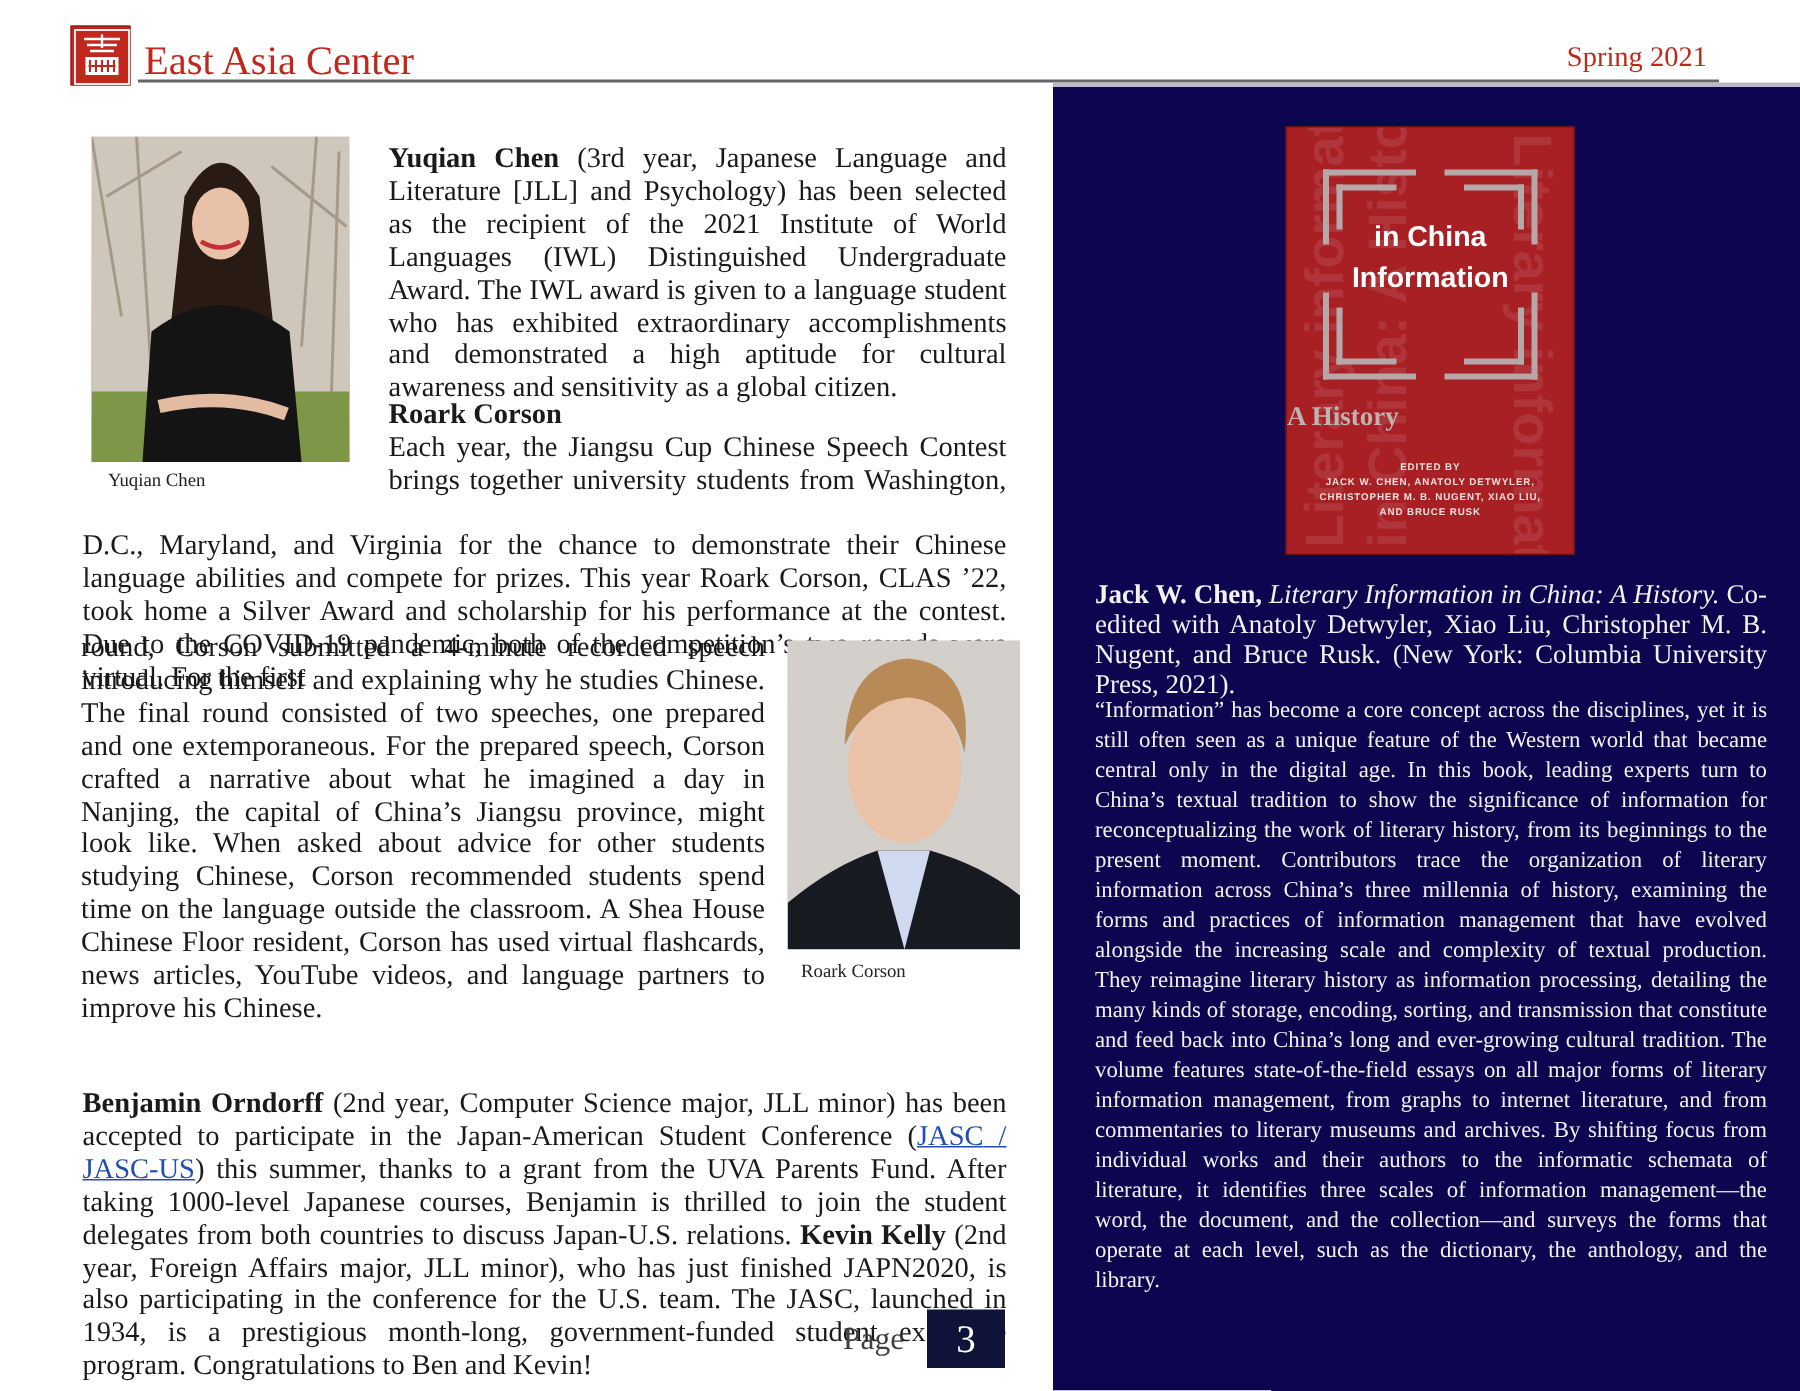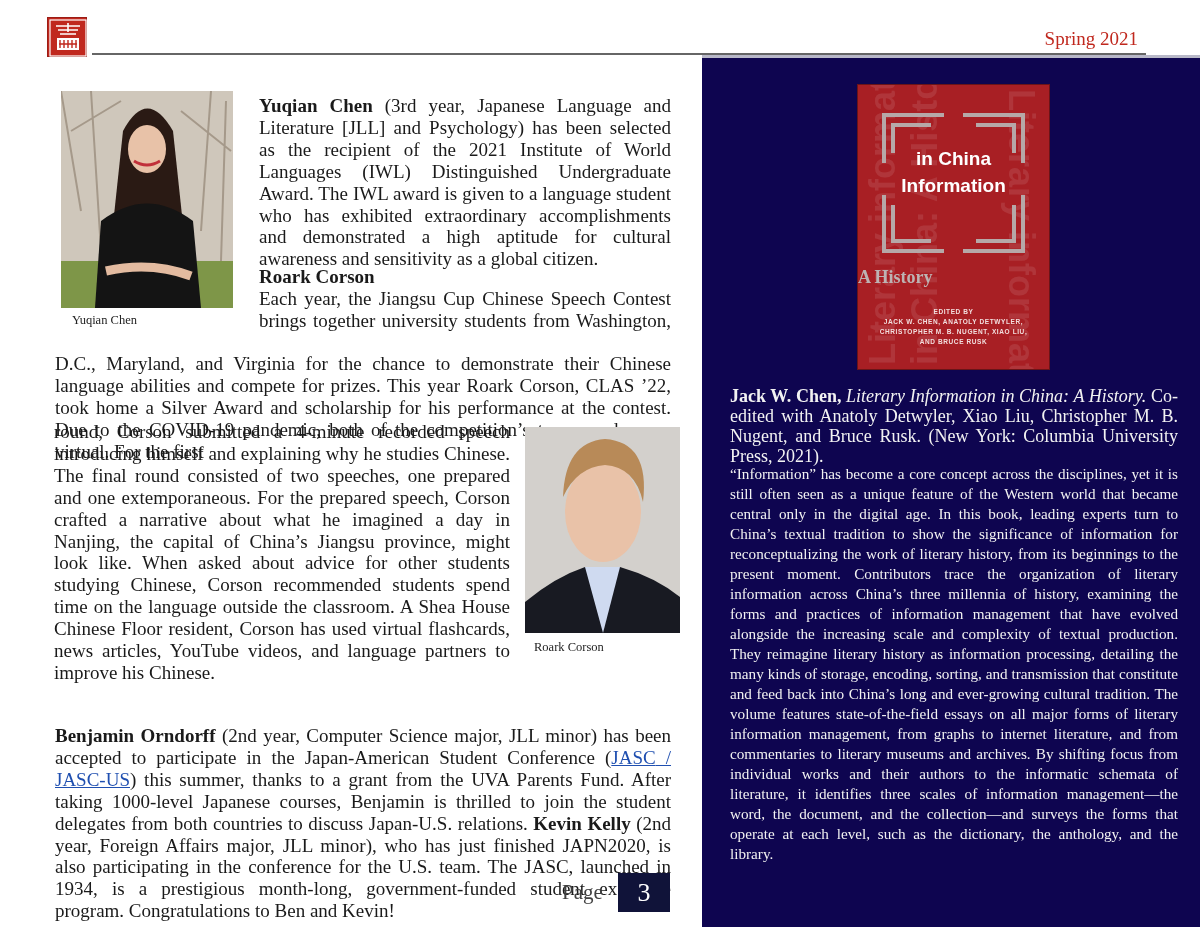--- a/index.html
+++ b/index.html
@@ -55,20 +55,21 @@
 
 <div class="header">
   <div class="logo">
     <svg viewBox="0 0 40 40">
       <rect x="2" y="2" width="36" height="36" fill="none" stroke="#ffffff" stroke-width="1.2"></rect>
       <path d="M8 8 H32 M20 5 V14 M10 12 H30 M12 16 H28" stroke="#ffffff" stroke-width="1.6" fill="none"></path>
       <rect x="9" y="20" width="22" height="12" fill="#ffffff"></rect>
       <path d="M12 22 V30 M16 22 V30 M20 22 V30 M24 22 V30 M28 22 V30 M11 26 H29" stroke="#c0281e" stroke-width="1.4"></path>
     </svg>
   </div>
+  <div class="site-title">East Asia Center</div>
   <div class="issue-title">Spring 2021</div>
   <div class="header-rule"></div>
   <div class="header-rule-gray"></div>
 </div>
 
 <div class="photo photo-chen">
   <svg width="172" height="217" viewBox="0 0 172 217">
     <rect width="172" height="217" fill="#cfc7bb"></rect>
     <path d="M0 0 L20 120 M30 0 L40 160 M150 0 L140 140 M165 10 L160 170 M10 40 L60 10 M120 20 L170 60" stroke="#8a7b6a" stroke-width="2" opacity="0.6"></path>
     <rect y="170" width="172" height="47" fill="#7e9648"></rect>

